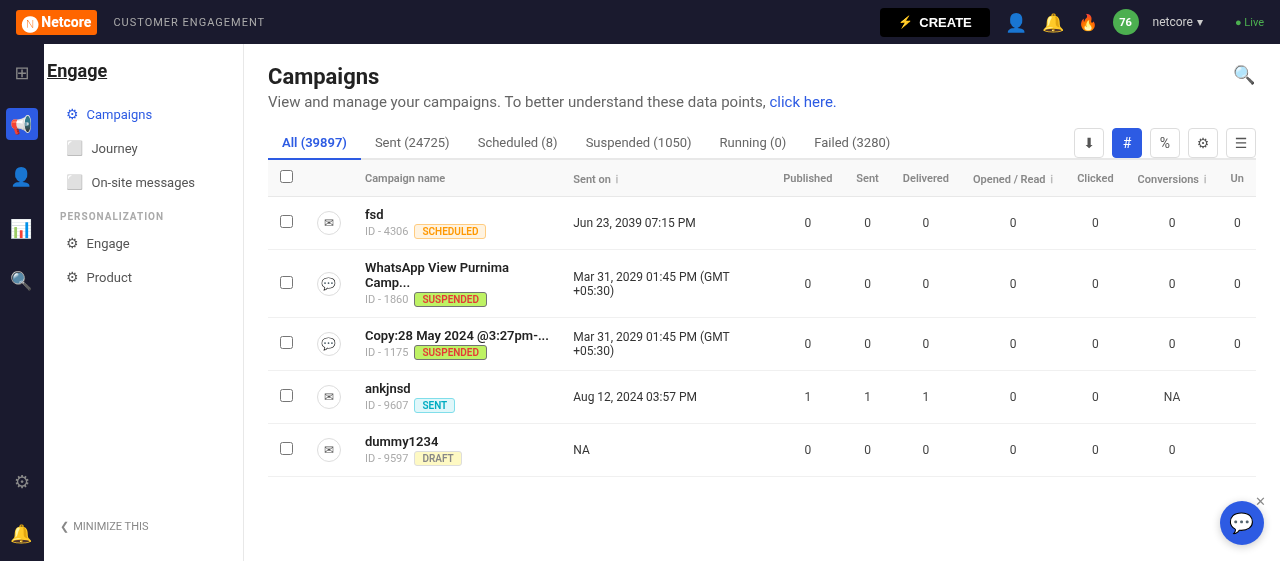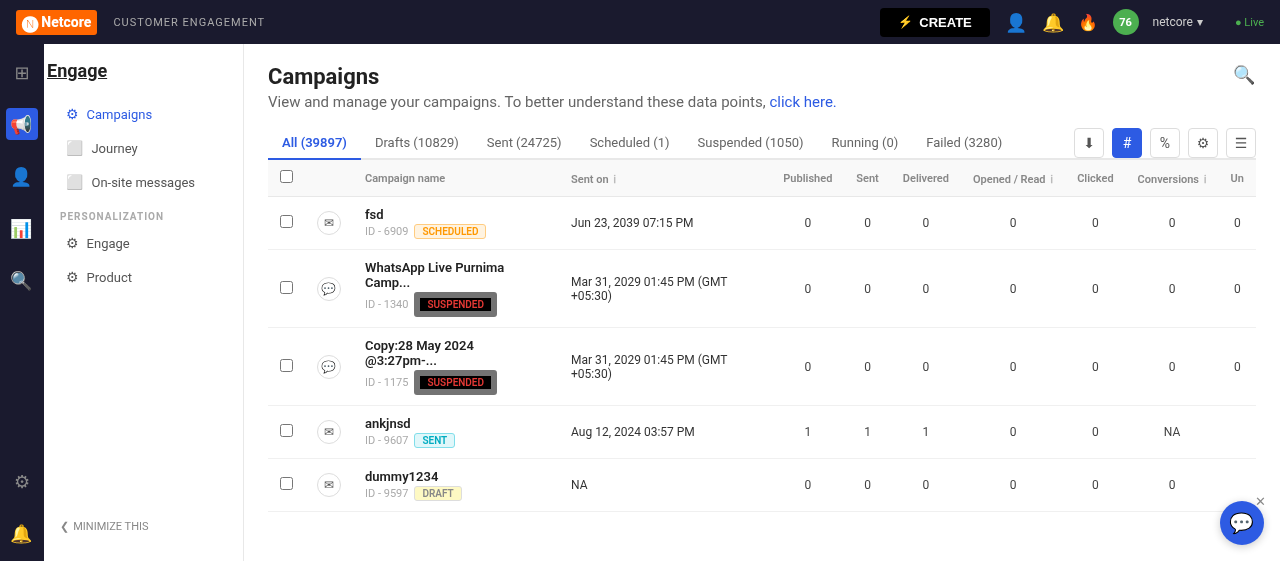--- a/index.html
+++ b/index.html
@@ -131,21 +131,21 @@
     .campaign-meta { color: #aaa; font-size: 11px; margin-top: 2px; display: flex; align-items: center; gap: 6px; }
     .badge {
       display: inline-block;
       padding: 1px 7px;
       border-radius: 3px;
       font-size: 10px;
       font-weight: 600;
       text-transform: uppercase;
     }
     .badge-scheduled { background: #fff3e0; color: #ff9800; border: 1px solid #ffcc80; }
-    .badge-suspended { background: #000000; color: #e53935; border: 6px solid #737373; }
+    .badge-suspended { background: #bef264; color: #e53935; border: 1px solid #737373; }
     .badge-sent { background: #e0f7fa; color: #00acc1; border: 1px solid #80deea; }
     .badge-draft { background: #fef9c3; color: #888; border: 1px solid #ddd; }
     .channel-icon { width: 24px; height: 24px; border: 1px solid #ddd; border-radius: 50%; display: flex; align-items: center; justify-content: center; font-size: 12px; color: #555; }
     .row-checkbox { margin: 0; cursor: pointer; }
     td.num { text-align: center; color: #444; }
     .search-icon-top { margin-left: auto; font-size: 18px; color: #888; cursor: pointer; margin-bottom: 8px; }
 
     
     .chat-bubble {
       position: fixed;
@@ -254,23 +254,22 @@
         <p class="page-subtitle">
           <span>View and manage your campaigns. To better understand these data points,</span>
           <a href="#">click here.</a>
         </p>
       </div>
       <span class="search-icon-top">🔍</span>
     </div>
 
     <div class="tabs-row">
       <div class="tab active">All (39897)</div>
-      <div class="tab">Drafts (10829)</div>
       <div class="tab">Sent (24725)</div>
-      <div class="tab">Scheduled (1)</div>
+      <div class="tab">Scheduled (8)</div>
       <div class="tab">Suspended (1050)</div>
       <div class="tab">Running (0)</div>
       <div class="tab">Failed (3280)</div>
       <div class="tabs-actions">
         <div class="action-btn">⬇</div>
         <div class="action-btn active">#</div>
         <div class="action-btn">%</div>
         <div class="action-btn">⚙</div>
         <div class="action-btn">☰</div>
       </div>
@@ -295,42 +294,42 @@
         </thead>
         <tbody id="table-body">
         <tr>
     <td><input type="checkbox" class="row-checkbox" style=""></td>
     <td>
       <div class="channel-icon">✉</div>
     </td>
     <td>
       <div class="campaign-name">fsd</div>
       <div class="campaign-meta">
-        <span>ID - 6909</span>
+        <span>ID - 4306</span>
         <span class="badge badge-scheduled">SCHEDULED</span>
       </div>
     </td>
     <td>Jun 23, 2039 07:15 PM</td>
     <td class="num">0</td>
     <td class="num">0</td>
     <td class="num">0</td>
     <td class="num">0</td>
     <td class="num">0</td>
     <td class="num">0</td>
     <td class="num">0</td>
   </tr>
             <tr>
     <td><input type="checkbox" class="row-checkbox" style=""></td>
     <td>
       <div class="channel-icon">💬</div>
     </td>
     <td>
-      <div class="campaign-name">WhatsApp Live Purnima Camp...</div>
+      <div class="campaign-name">WhatsApp View Purnima Camp...</div>
       <div class="campaign-meta">
-        <span>ID - 1340</span>
+        <span>ID - 1860</span>
         <span class="badge badge-suspended">SUSPENDED</span>
       </div>
     </td>
     <td>Mar 31, 2029 01:45 PM (GMT +05:30)</td>
     <td class="num">0</td>
     <td class="num">0</td>
     <td class="num">0</td>
     <td class="num">0</td>
     <td class="num">0</td>
     <td class="num">0</td>

